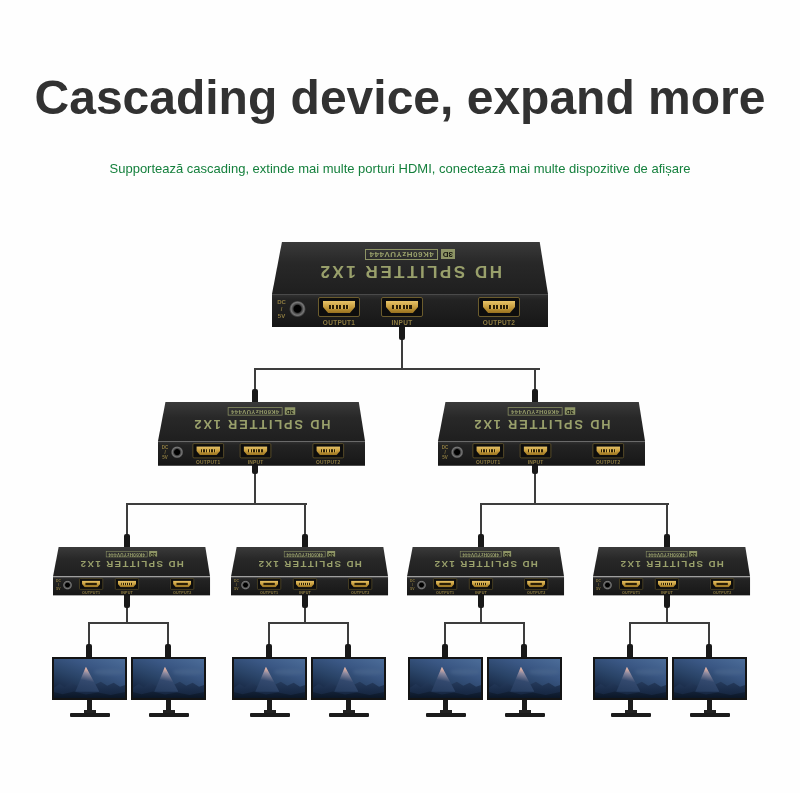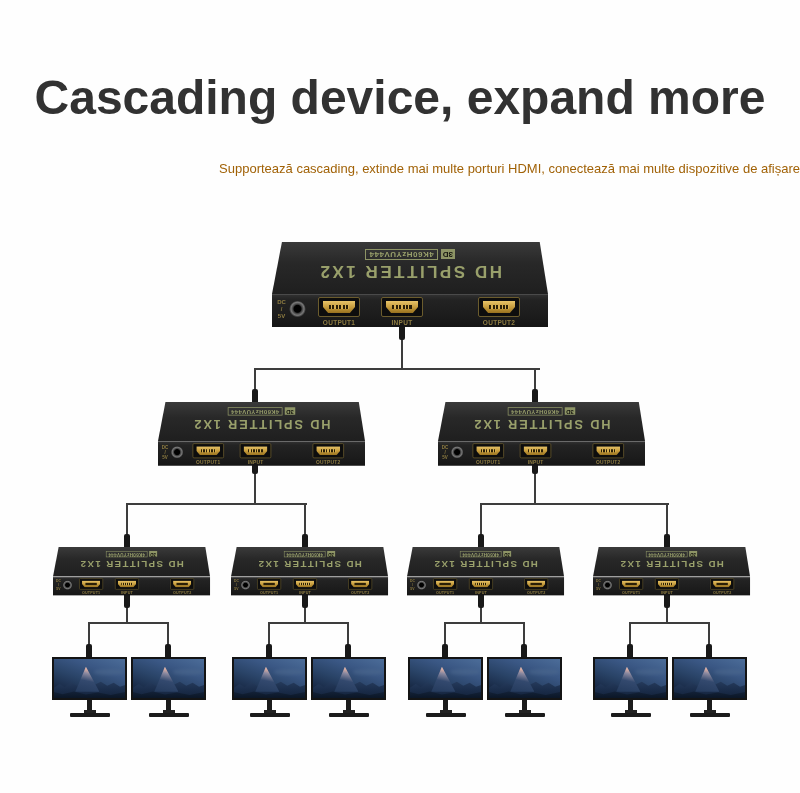--- a/index.html
+++ b/index.html
@@ -2,22 +2,22 @@
 <html><head>
 <meta charset="utf-8">
 <style>
   html,body{margin:0;padding:0;}
   body{width:800px;height:793px;background:#fefefe;font-family:"Liberation Sans",sans-serif;overflow:hidden;}
   .page{position:relative;width:800px;height:793px;background:#fefefe;}
 
   
   .title{position:absolute;top:70px;left:0;width:100%;text-align:center;
          font-size:48px;font-weight:700;color:#323232;letter-spacing:0;}
-  .subtitle{position:absolute;top:161px;left:0;width:100%;text-align:right;
-         font-size:13px;color:#a16207;}
+  .subtitle{position:absolute;top:161px;left:0;width:100%;text-align:center;
+         font-size:13px;color:#15803d;}
 
   
   .device{position:absolute;width:276px;height:85px;transform-origin:top left;}
   .dev-top{position:relative;height:52px;
     clip-path:polygon(3.6% 0,97% 0,100% 100%,0 100%);
     background:linear-gradient(180deg,#3a3a3a 0%,#282828 40%,#1f1f1f 100%);}
   .dev-brand{position:absolute;top:7px;left:0;right:0;transform:rotate(180deg);text-align:center;}
   .brand-title{font-size:17px;font-weight:bold;letter-spacing:2.5px;color:#99a06b;line-height:20px;}
   .brand-badges{margin-top:1px;display:flex;justify-content:center;gap:3px;align-items:center;}
   .badge-3d{background:#8d9465;color:#15150f;font-size:8px;font-weight:bold;padding:0 2px;line-height:10px;}

